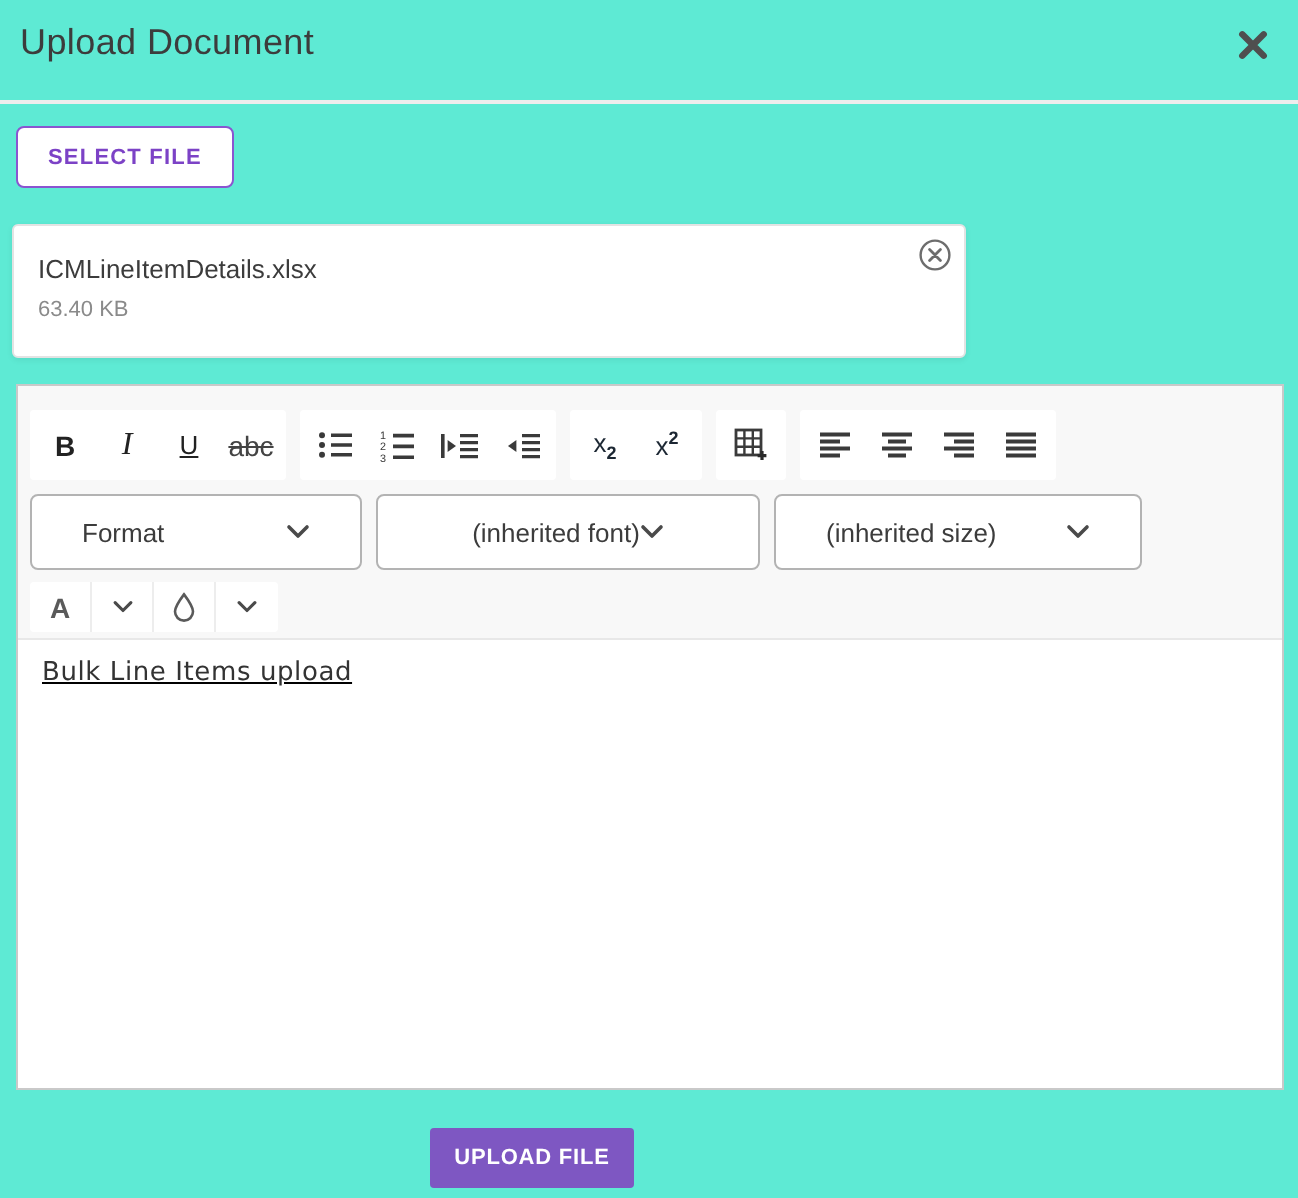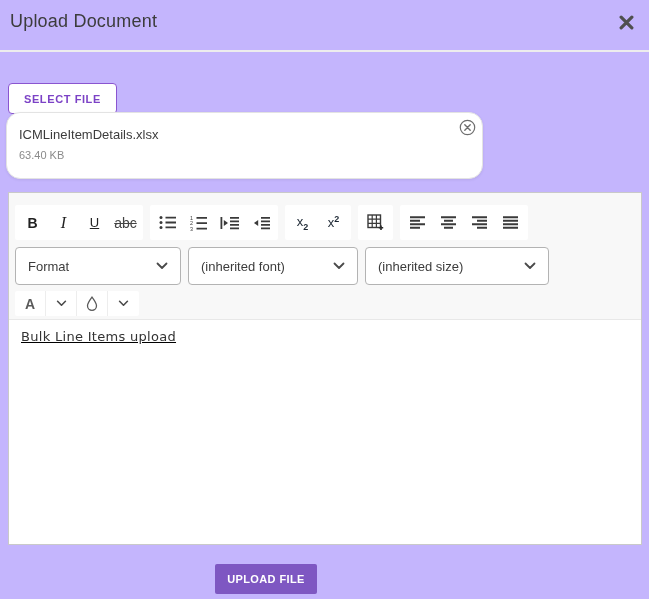--- a/index.html
+++ b/index.html
@@ -1,34 +1,34 @@
 <!DOCTYPE html>
 <html><head>
 <meta charset="utf-8">
 <style>
   * { margin: 0; padding: 0; box-sizing: border-box; }
   html, body { width: 649px; height: 599px; background: #ffffff; overflow: hidden;
     font-family: "Liberation Sans", sans-serif; }
-  .stage { position: relative; width: 649px; height: 599px; background: #c4b5fd; }
+  .stage { position: relative; width: 649px; height: 599px; background: #5eead4; }
 
   
   .dlg-title { position: absolute; left: 10px; top: 11px; font-size: 18px; color: #3c3c3c; letter-spacing: .2px; }
   .dlg-close { position: absolute; right: 14px; top: 13px; width: 18px; height: 18px; cursor: pointer;
     display: flex; align-items: center; justify-content: center; }
   .hdr-divider { position: absolute; left: 0; top: 50px; width: 649px; height: 2px; background: #ededed; }
 
   
-  .select-btn { position: absolute; left: 8px; top: 83px; height: 31px; padding: 12px 15px;
+  .select-btn { position: absolute; left: 8px; top: 63px; height: 31px; padding: 12px 15px;
     background: #fff; border: 1px solid #8a55d0; border-radius: 4px; color: #7c42c6;
     font-size: 11px; font-weight: bold; letter-spacing: .6px; cursor: pointer;
     display: flex; align-items: center; font-family: "Liberation Sans", sans-serif; }
 
   
   .file-card { position: absolute; left: 6px; top: 112px; width: 477px; height: 67px;
-    background: #fff; border: 1px solid #e3e3e3; border-radius: 14px;
+    background: #fff; border: 1px solid #e3e3e3; border-radius: 3px;
     box-shadow: 0 1px 3px rgba(0,0,0,.07); }
   .file-name { position: absolute; left: 12px; top: 14px; font-size: 13px; color: #3c3c3c; }
   .file-size { position: absolute; left: 12px; top: 36px; font-size: 11px; color: #8a8a8a; }
   .file-remove { position: absolute; right: 6px; top: 6px; width: 17px; height: 17px; cursor: pointer; }
 
   
   .editor { position: absolute; left: 8px; top: 192px; width: 634px; height: 353px;
     border: 1px solid #c9c9c9; background: #fff; }
   .toolbar { width: 100%; height: 127px; background: #f8f8f8; border-bottom: 1px solid #e8e8e8; padding: 12px 6px 0 6px; }
   .tb-row { display: flex; align-items: center; }
@@ -38,22 +38,22 @@
     cursor: pointer; color: #333; }
   .glyph-b { font-weight: bold; font-size: 14px; color: #222; }
   .glyph-i { font-family: "Liberation Serif", serif; font-style: italic; font-size: 16px; color: #222; }
   .glyph-u { font-size: 13px; text-decoration: underline; color: #222; }
   .glyph-strike { font-size: 14px; text-decoration: line-through; color: #444; }
   .glyph-sub, .glyph-sup { font-size: 13px; color: #1c2733; }
   .glyph-sub sub, .glyph-sup sup { font-size: 9px; font-weight: bold; }
 
   .tb-row2 { margin-top: 7px; gap: 7px; }
   .dropdown { height: 38px; background: #fff; border: 1px solid #b3b3b3; border-radius: 4px;
-    display: flex; align-items: center; justify-content: space-between; padding: 0 12px; cursor: pointer; }
-  .dd-format { width: 166px; } .dd-font { width: 170px; } .dd-size { width: 184px; align-items: center; }
+    display: flex; align-items: center; justify-content: space-between; padding: 0 25px; cursor: pointer; }
+  .dd-format { width: 166px; } .dd-font { width: 192px; justify-content: center; } .dd-size { width: 184px; align-items: center; }
   .dd-label { font-size: 13px; color: #3c3c3c; }
 
   .tb-row3 { margin-top: 6px; }
   .color-group { display: flex; background: #fff; border-radius: 2px; height: 25px; }
   .color-cell { width: 31px; height: 25px; display: flex; align-items: center; justify-content: center;
     cursor: pointer; border-right: 1px solid #ededed; }
   .color-cell:last-child { border-right: none; }
   .glyph-a { font-size: 14px; font-weight: bold; color: #5a5a5a; }
 
   .content-area { width: 100%; height: 224px; background: #fff; padding: 9px 12px; cursor: text; text-decoration: underline; }

